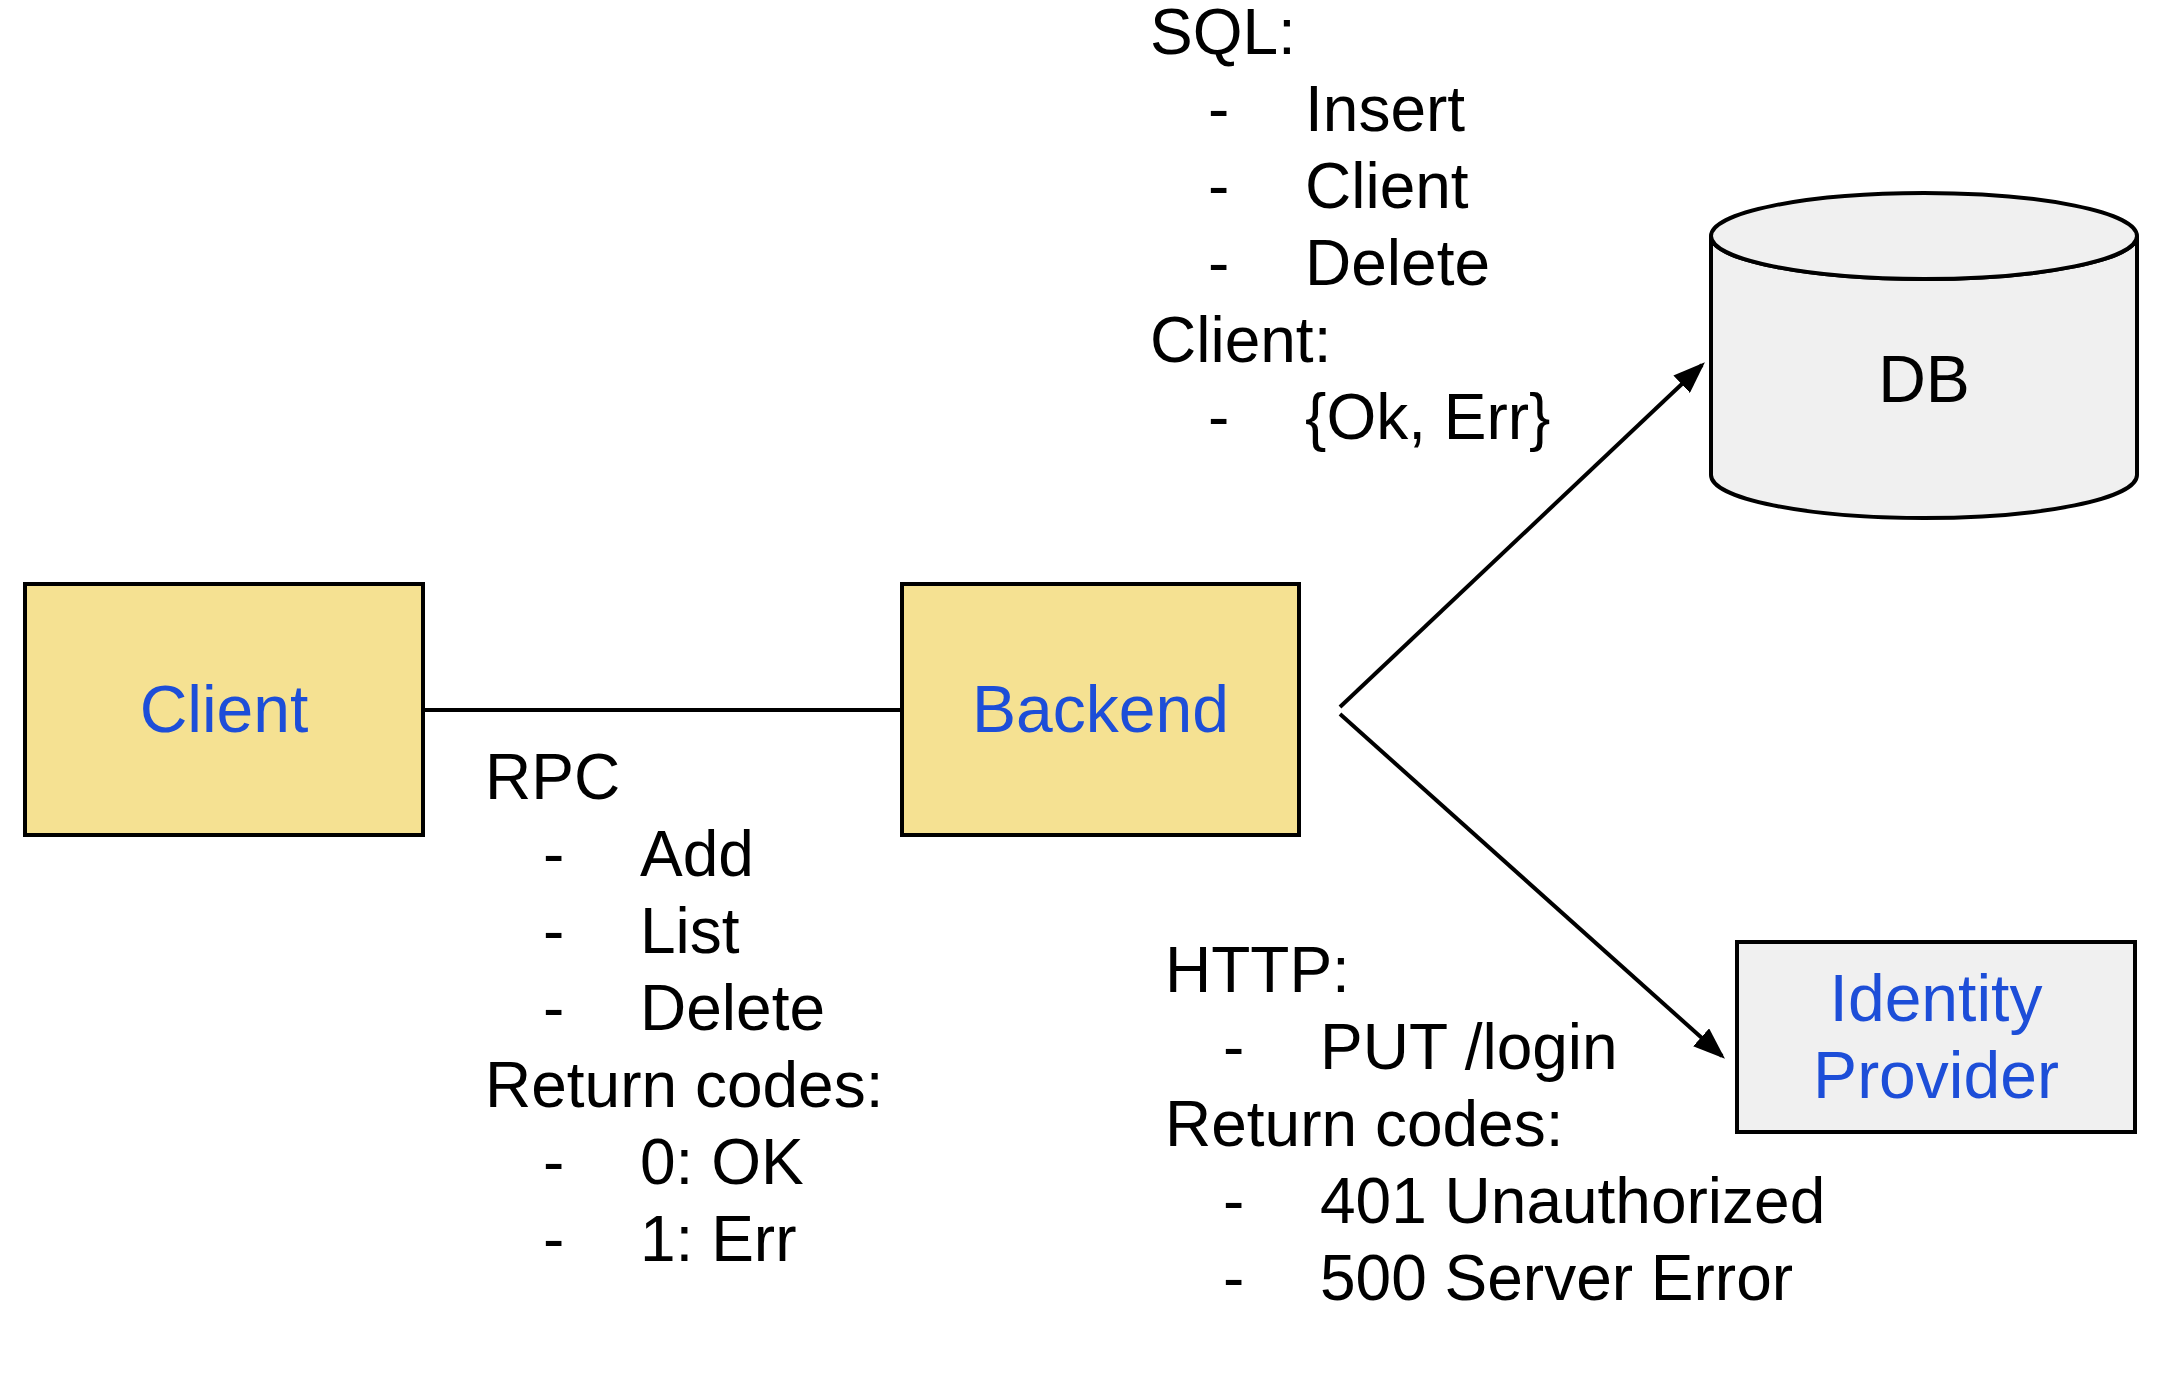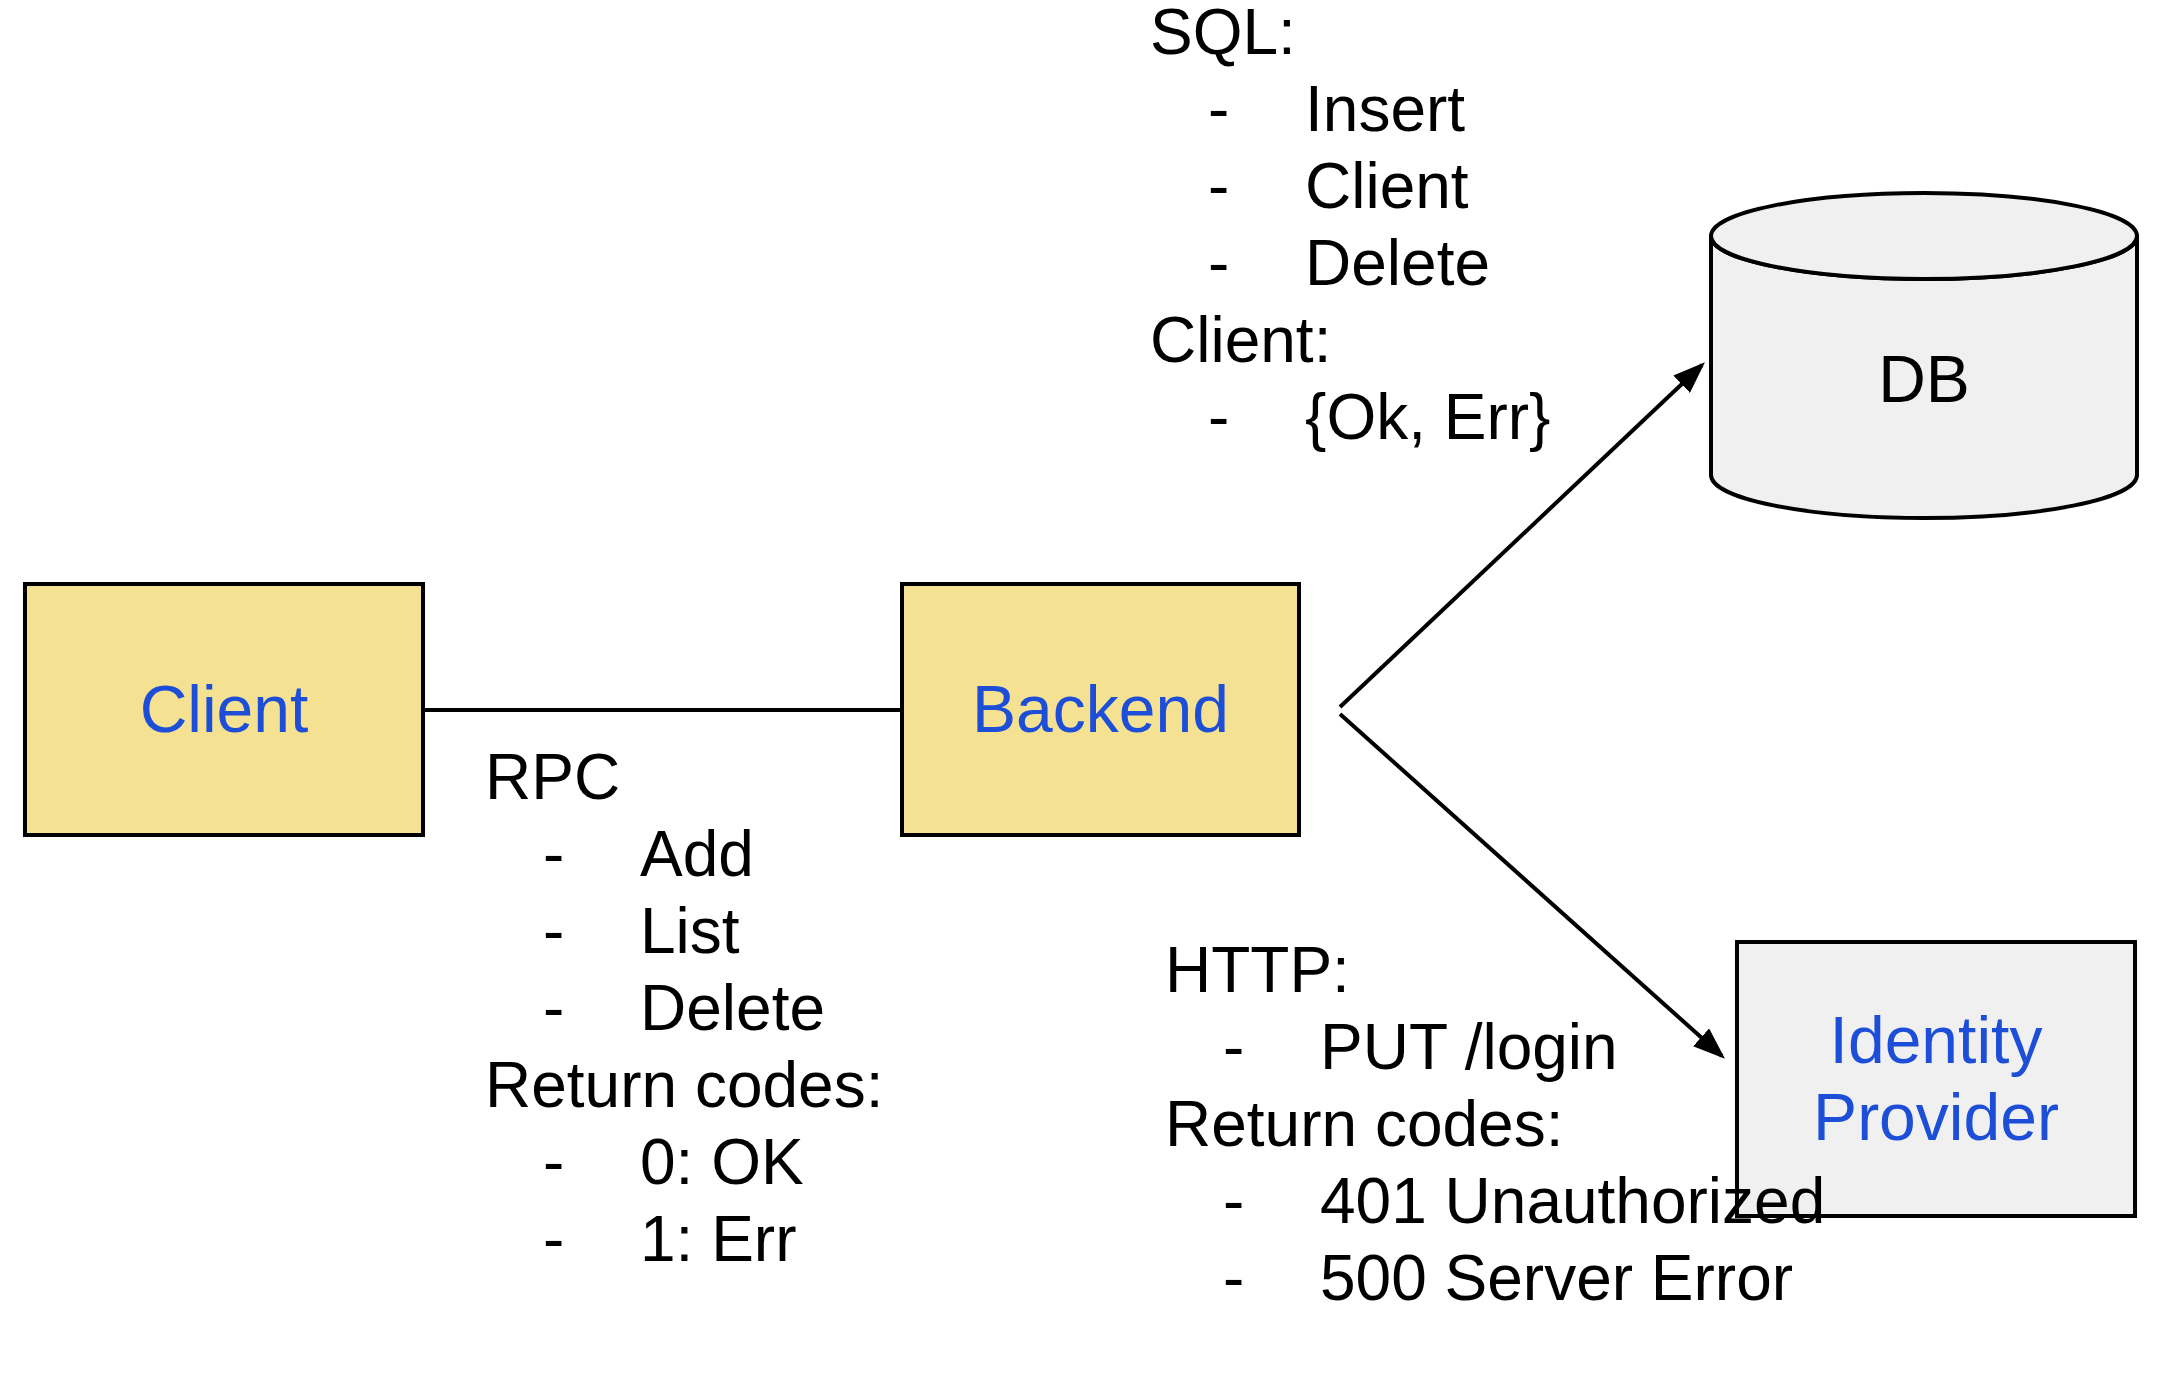--- a/index.html
+++ b/index.html
@@ -26,21 +26,21 @@
     justify-content: center;
     text-align: center;
     font-size: 66px;
     line-height: 77px;
     color: #1d4ed8;
   }
   .node-yellow { background: #f5e192; }
   .node-gray   { background: #f0f0f0; }
   #client-box  { left: 23px;  top: 582px; width: 402px; height: 255px; }
   #backend-box { left: 900px; top: 582px; width: 401px; height: 255px; }
-  #idp-box     { left: 1735px; top: 940px; width: 402px; height: 278px; padding: 1px 30px; }
+  #idp-box     { left: 1735px; top: 940px; width: 402px; height: 194px; padding: 1px 30px; }
   
   #db-cylinder {
     position: absolute;
     left: 1706px;
     top: 189px;
     width: 436px;
     height: 334px;
   }
   #db-label {
     position: absolute;

